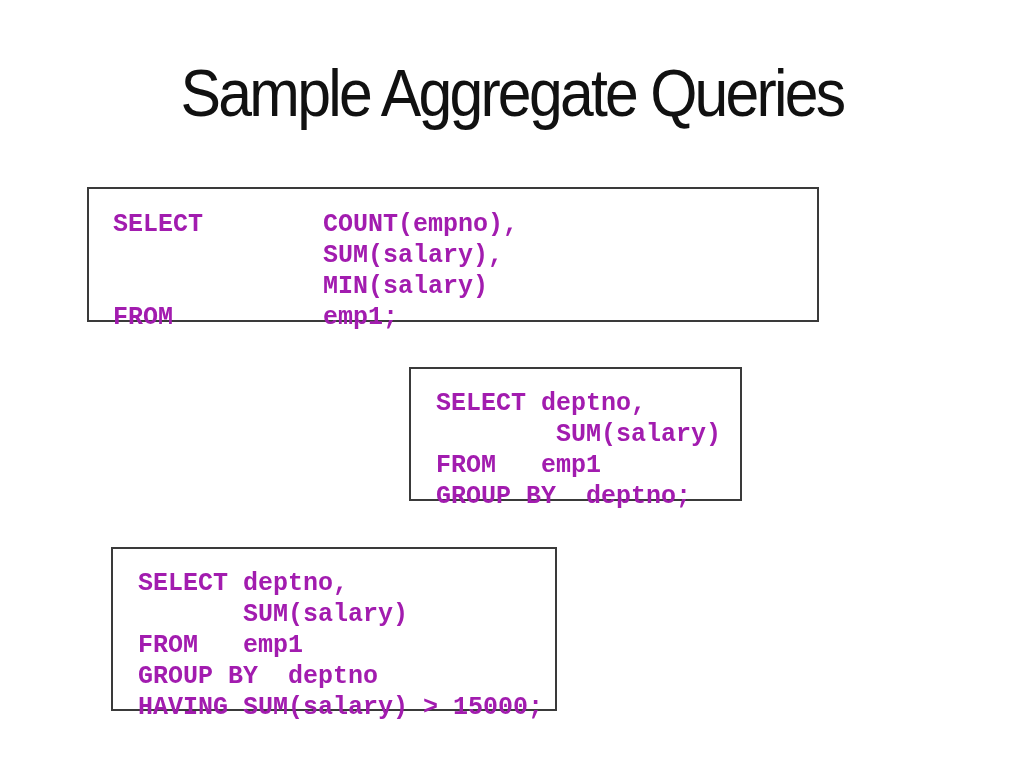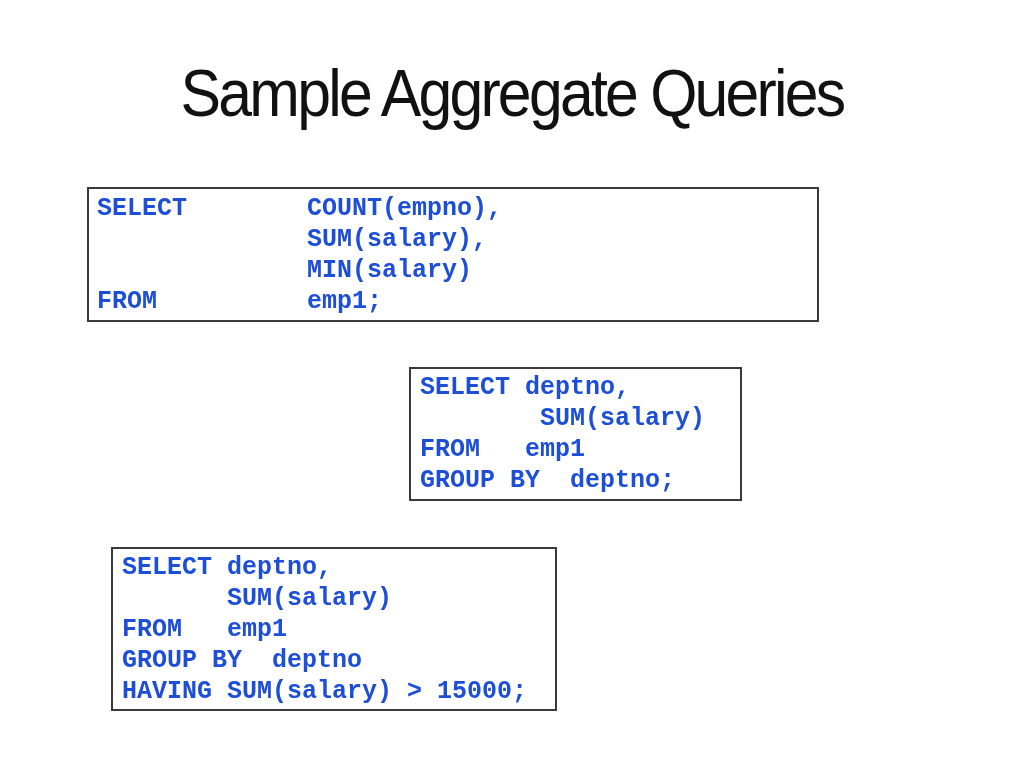--- a/index.html
+++ b/index.html
@@ -33,26 +33,26 @@
     transform-origin: 512px 0;
     white-space: nowrap;
   }
   .code-box {
     position: absolute;
     box-sizing: border-box;
     background: #ffffff;
     border: 2px solid #3a3a3a;
   }
   .code-box pre {
-    margin: 0;
+    margin: 16px;
     font-family: "Liberation Mono", monospace;
     font-weight: bold;
     font-size: 25px;
     line-height: 31px;
-    color: #1d4ed8;
+    color: #a21caf;
     white-space: pre;
   }
   #query-box-1 {
     left: 87px;
     top: 187px;
     width: 732px;
     height: 135px;
     padding: 4px 8px;
   }
   #query-box-2 {

